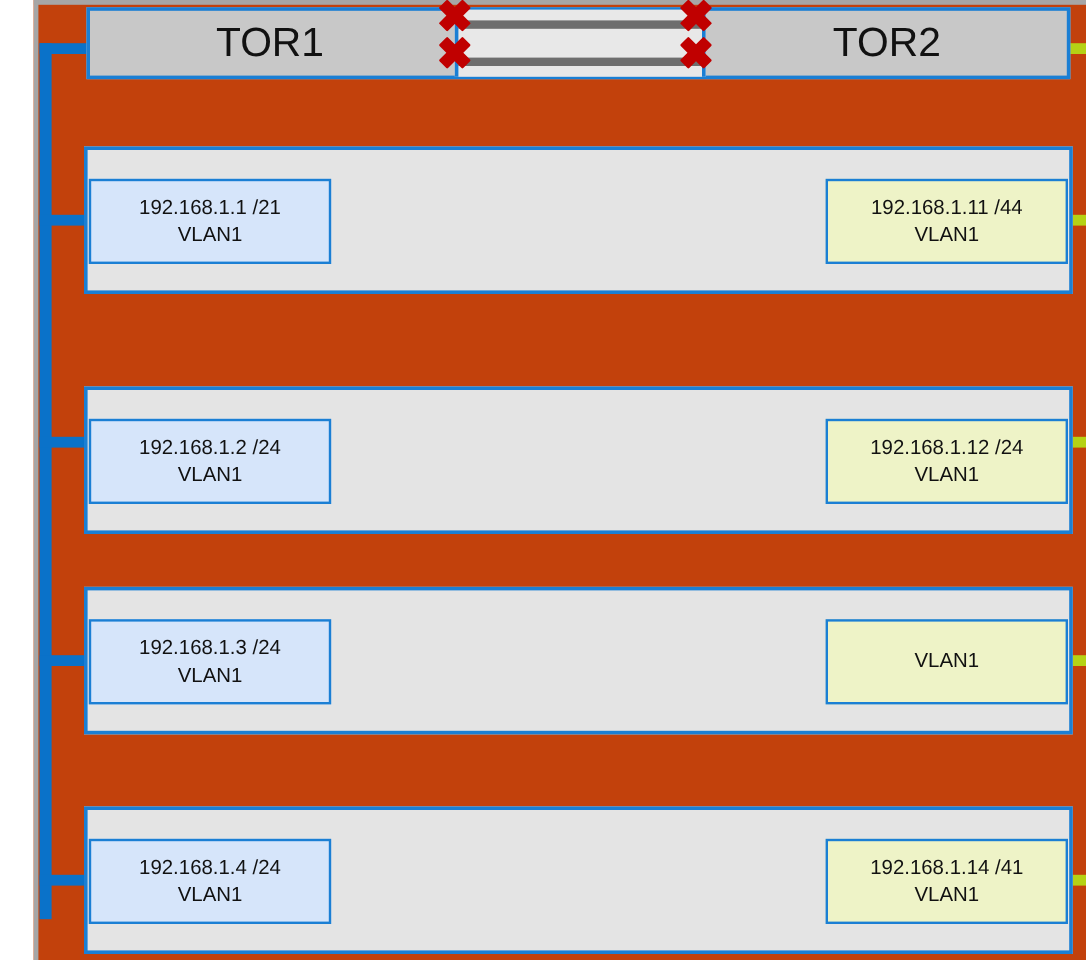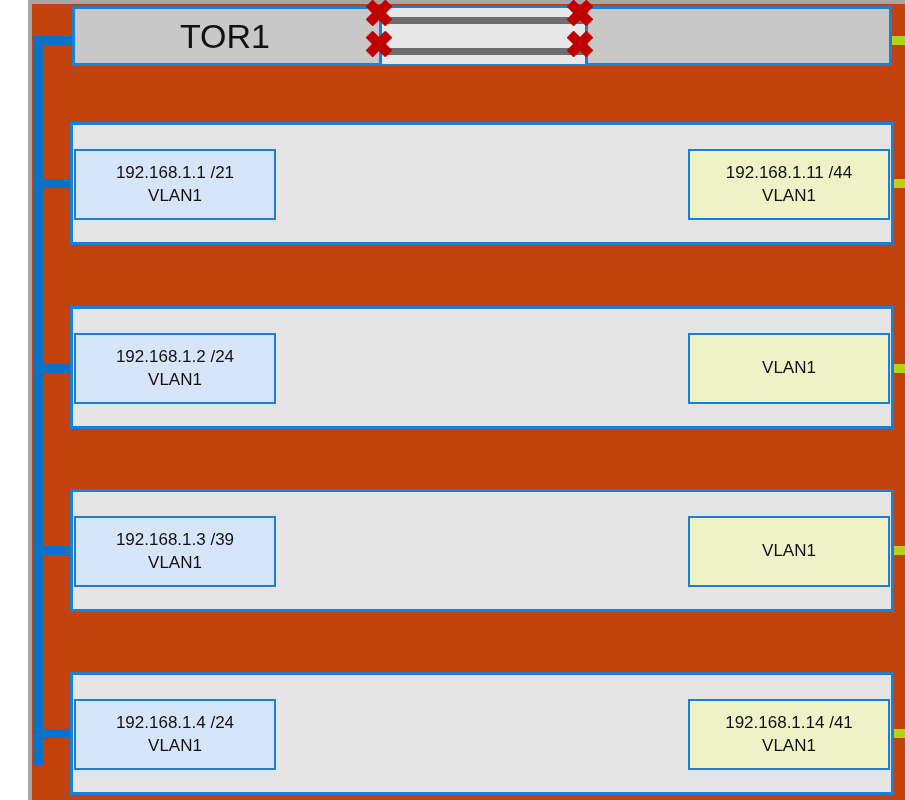--- a/index.html
+++ b/index.html
@@ -174,20 +174,21 @@
 
   <div class="cable-lime-trunk"></div>
   <div class="cable-lime-branch" style="top:36px;"></div>
   <div class="cable-lime-branch" style="top:179px;"></div>
   <div class="cable-lime-branch" style="top:364px;"></div>
   <div class="cable-lime-branch" style="top:546px;"></div>
   <div class="cable-lime-branch" style="top:729px;"></div>
 
   <div class="switch-bar">
     <div class="switch-label left">TOR1</div>
+    <div class="switch-label right">TOR2</div>
   </div>
 
   <div class="isl-panel">
     <div class="isl-link top"></div>
     <div class="isl-link bottom"></div>
   </div>
 
   <div class="x-mark" style="left:334px; top:-4px;"></div>
   <div class="x-mark" style="left:535px; top:-4px;"></div>
   <div class="x-mark" style="left:334px; top:27px;"></div>
@@ -197,33 +198,34 @@
     <div class="nic-box left">
       <span>192.168.1.1 /21</span>
       <span>VLAN1</span>
     </div>
     <div class="nic-box right">
       <span>192.168.1.11 /44</span>
       <span>VLAN1</span>
     </div>
   </div>
 
-  <div class="host-row" style="top:306px;text-align:right;">
+  <div class="host-row" style="top:322px;text-align:right;">
     <div class="nic-box left">
       <span>192.168.1.2 /24</span>
       <span>VLAN1</span>
     </div>
     <div class="nic-box right">
+      <span>192.168.1.12 /24</span>
       <span>VLAN1</span>
     </div>
   </div>
 
   <div class="host-row" style="top:489px;">
     <div class="nic-box left">
-      <span>192.168.1.3 /39</span>
+      <span>192.168.1.3 /24</span>
       <span>VLAN1</span>
     </div>
     <div class="nic-box right">
       <span>VLAN1</span>
     </div>
   </div>
 
   <div class="host-row" style="top:672px;text-decoration:underline;">
     <div class="nic-box left">
       <span>192.168.1.4 /24</span>

